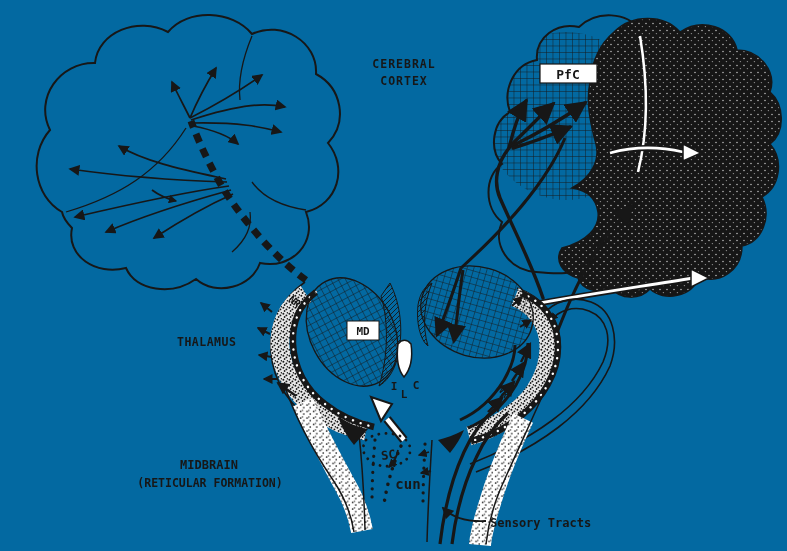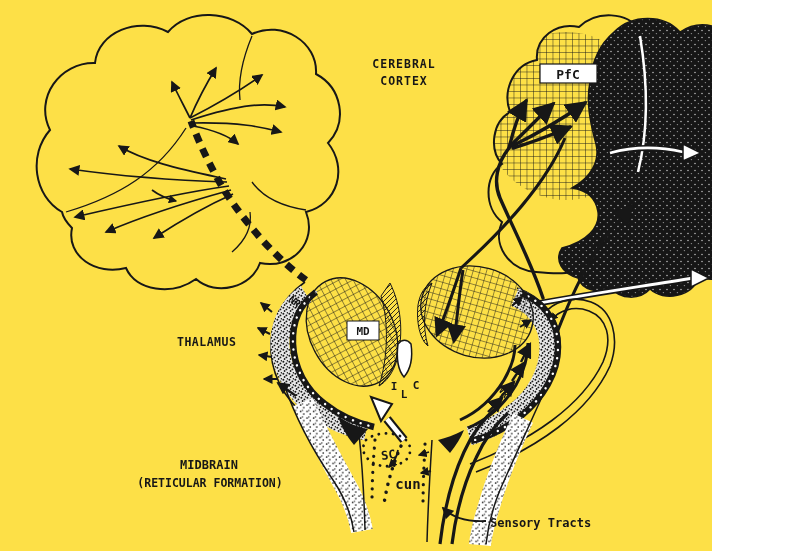--- a/index.html
+++ b/index.html
@@ -1,16 +1,16 @@
 <!DOCTYPE html>
 <html><head>
 <meta charset="utf-8">
 <style>
   html,body{margin:0;padding:0;background:#ffffff;}
-  .stage{position:relative;width:712px;height:551px;background:#fde047;overflow:hidden;
+  .stage{position:relative;width:787px;height:551px;background:#0369a1;overflow:hidden;
          font-family:"DejaVu Sans Mono","Liberation Mono",monospace;}
   svg{position:absolute;left:0;top:0;}
   text{fill:#171717;font-family:"DejaVu Sans Mono","Liberation Mono",monospace;font-weight:bold;}
   .ink{stroke:#171717;fill:none;}
 </style>
 </head>
 <body>
 
 <div class="stage">
 <svg width="787" height="551" viewBox="0 0 787 551">

